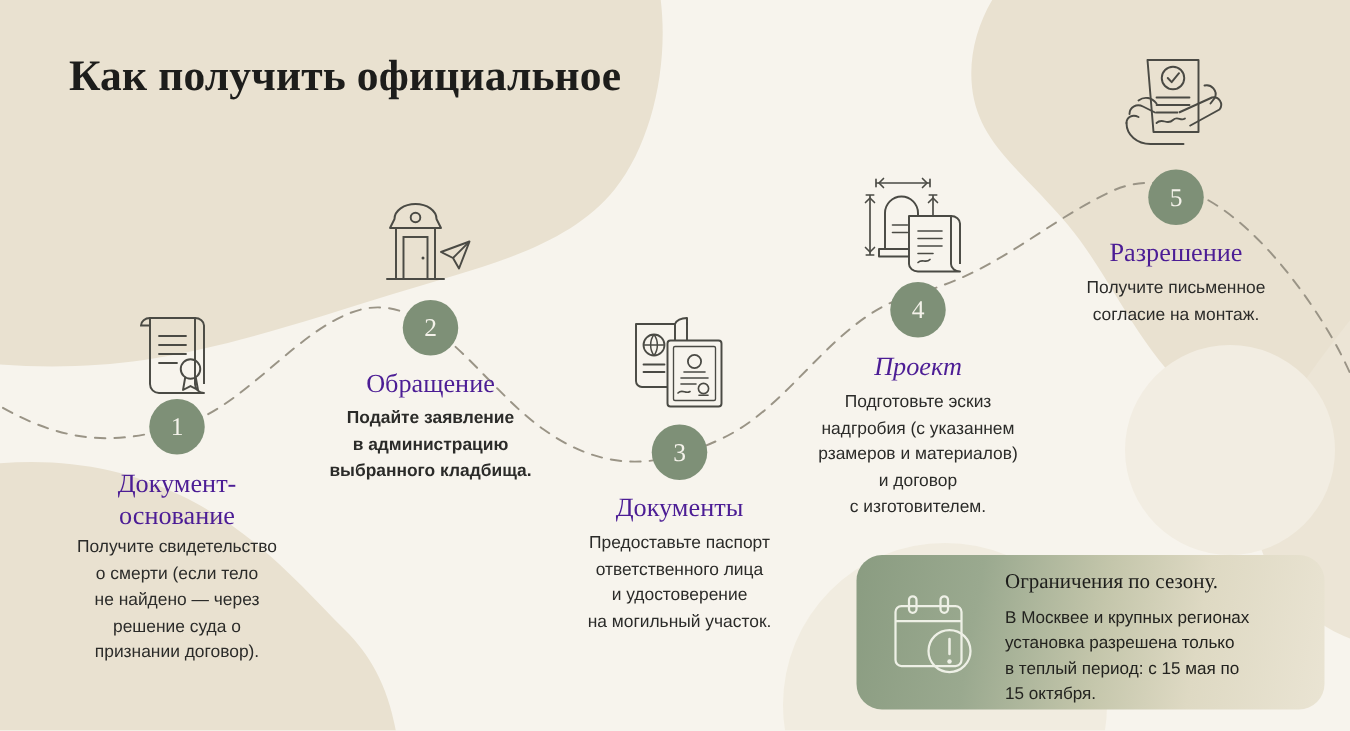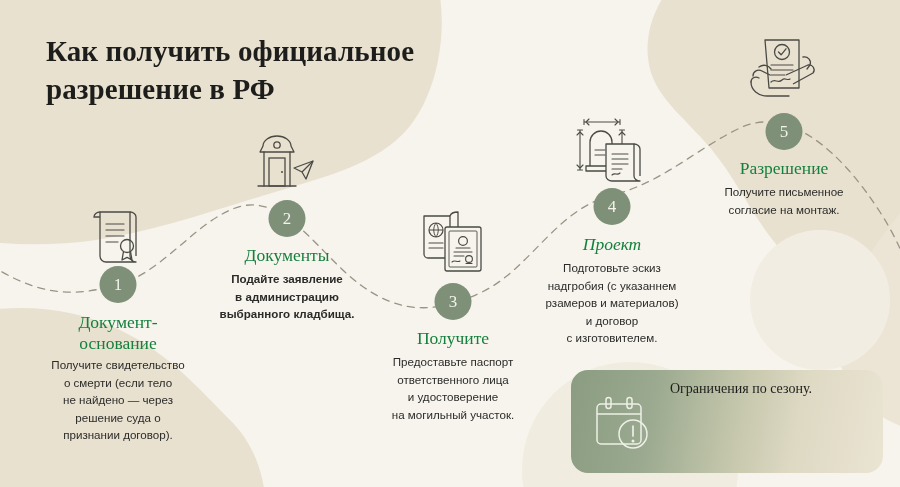--- a/index.html
+++ b/index.html
@@ -78,21 +78,21 @@
 
   .step-title {
     position: absolute;
     left: 50%;
     transform: translateX(-50%);
     width: 200px;
     font-family: "Liberation Serif", "DejaVu Serif", serif;
     font-size: 17.5px;
     line-height: 1.22;
     font-weight: 400;
-    color: #15803d;
+    color: #4c1d95;
     white-space: pre-line;
   }
 
   .step-desc {
     position: absolute;
     left: 50%;
     transform: translateX(-50%);
     width: 215px;
     font-size: 11.6px;
     line-height: 1.52;
@@ -185,21 +185,20 @@
              C 288,196 322,258 362,286
              C 404,316 440,312 482,292
              C 530,269 556,210 610,196
              C 664,182 694,150 740,128
              C 788,105 840,150 880,212
              C 898,240 906,262 910,276"></path>
   </svg>
 
   <div class="title">
     <div>Как получить официальное</div>
-    <div>разрешение в РФ</div>
   </div>
 
   <div class="step" style="left:118px; top:0;">
     <div class="step-icon" style="top:206px;">
       <svg width="56" height="62" viewBox="0 0 56 62" fill="none" xmlns="http://www.w3.org/2000/svg">
         <path d="M10 6 h30 v44 a6 6 0 0 0 6 6 H16 a6 6 0 0 1 -6 -6 Z" stroke="#4a4a44" stroke-width="1.3" stroke-linejoin="round"></path>
         <path d="M40 6 a6 5 0 0 1 6 5 v39" stroke="#4a4a44" stroke-width="1.3"></path>
         <path d="M10 6 a6 5 0 0 0 -6 5 h6" stroke="#4a4a44" stroke-width="1.3"></path>
         <path d="M16 18 h18 M16 24 h18 M16 30 h18 M16 36 h12" stroke="#4a4a44" stroke-width="1.2" stroke-linecap="round"></path>
         <circle cx="37" cy="40" r="6.5" stroke="#4a4a44" stroke-width="1.3"></circle>
@@ -223,21 +222,21 @@
         <path d="M4 18 h34 l-3 -6 a14 10 0 0 0 -28 0 Z" stroke="#4a4a44" stroke-width="1.3" stroke-linejoin="round"></path>
         <circle cx="21" cy="11" r="3.2" stroke="#4a4a44" stroke-width="1.3"></circle>
         <rect x="13" y="24" width="16" height="28" stroke="#4a4a44" stroke-width="1.3"></rect>
         <circle cx="26" cy="38" r="1" fill="#4a4a44"></circle>
         <path d="M2 52 h38" stroke="#4a4a44" stroke-width="1.3" stroke-linecap="round"></path>
         <path d="M38 34 L57 27 L50 45 L46 38 Z" stroke="#4a4a44" stroke-width="1.3" stroke-linejoin="round"></path>
         <path d="M46 38 L57 27" stroke="#4a4a44" stroke-width="1.2"></path>
       </svg>
     </div>
     <div class="badge" style="top:200px;">2</div>
-    <div class="step-title" style="top:245px;">Документы</div>
+    <div class="step-title" style="top:245px;">Обращение</div>
     <div class="step-desc" style="top:270px;font-weight:bold;">Подайте заявление
 в администрацию
 выбранного кладбища.</div>
   </div>
 
   <div class="step" style="left:453px; top:0;">
     <div class="step-icon" style="top:210px;">
       <svg width="70" height="64" viewBox="0 0 70 64" fill="none" xmlns="http://www.w3.org/2000/svg">
         <path d="M6 6 h26 v42 H10 a4 4 0 0 1 -4 -4 Z" stroke="#4a4a44" stroke-width="1.3" stroke-linejoin="round"></path>
         <path d="M32 6 a8 5 0 0 1 8 -4 v42 a8 5 0 0 0 -8 4" stroke="#4a4a44" stroke-width="1.3" stroke-linejoin="round"></path>
@@ -247,21 +246,21 @@
         <rect x="27" y="17" width="36" height="44" rx="2" fill="#f7f4ed" stroke="#4a4a44" stroke-width="1.3"></rect>
         <rect x="31" y="21" width="28" height="36" rx="1" stroke="#4a4a44" stroke-width="0.9"></rect>
         <circle cx="45" cy="31" r="4.4" stroke="#4a4a44" stroke-width="1.2"></circle>
         <path d="M38 38 h14 M36 42 h18 M36 46 h10" stroke="#4a4a44" stroke-width="1.1" stroke-linecap="round"></path>
         <path d="M34 52 c3 -3 5 1 8 -1" stroke="#4a4a44" stroke-width="1.1" stroke-linecap="round"></path>
         <circle cx="51" cy="49" r="3.4" stroke="#4a4a44" stroke-width="1.1"></circle>
         <path d="M48 53.5 h6" stroke="#4a4a44" stroke-width="1.1" stroke-linecap="round"></path>
       </svg>
     </div>
     <div class="badge" style="top:283px;">3</div>
-    <div class="step-title" style="top:328px;">Получите</div>
+    <div class="step-title" style="top:328px;">Документы</div>
     <div class="step-desc" style="top:353px;">Предоставьте паспорт
 ответственного лица
 и удостоверение
 на могильный участок.</div>
   </div>
 
   <div class="step" style="left:612px; top:0;">
     <div class="step-icon" style="top:114px;">
       <svg width="72" height="74" viewBox="0 0 72 74" fill="none" xmlns="http://www.w3.org/2000/svg">
         <path d="M8 8 h36 M8 5.5 v5 M44 5.5 v5" stroke="#4a4a44" stroke-width="1.1" stroke-linecap="round"></path>
@@ -316,15 +315,19 @@
         <rect x="4" y="8" width="44" height="40" rx="4" stroke="#eef0e6" stroke-width="1.5"></rect>
         <path d="M4 18 h44" stroke="#eef0e6" stroke-width="1.5"></path>
         <rect x="13" y="1.5" width="5" height="11" rx="2.5" stroke="#eef0e6" stroke-width="1.5"></rect>
         <rect x="34" y="1.5" width="5" height="11" rx="2.5" stroke="#eef0e6" stroke-width="1.5"></rect>
         <circle cx="40" cy="38" r="14" fill="none" stroke="#eef0e6" stroke-width="1.5"></circle>
         <path d="M40 30 v10" stroke="#eef0e6" stroke-width="1.7" stroke-linecap="round"></path>
         <circle cx="40" cy="45" r="1.5" fill="#eef0e6"></circle>
       </svg>
     </div>
     <div class="callout-title">Ограничения по сезону.</div>
+    <div class="callout-body">В Москвее и крупных регионах
+установка разрешена только
+в теплый период: с 15 мая по
+15 октября.</div>
   </div>
 
 </div>
 
 </body></html>

